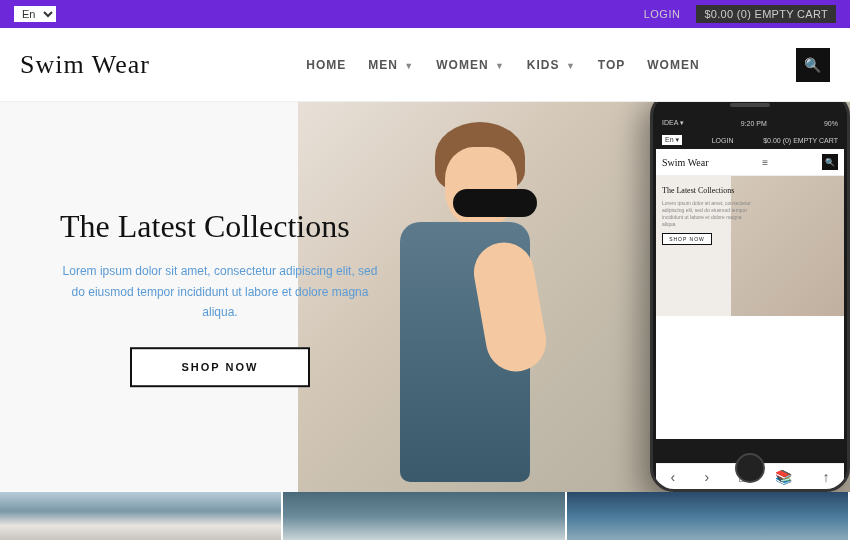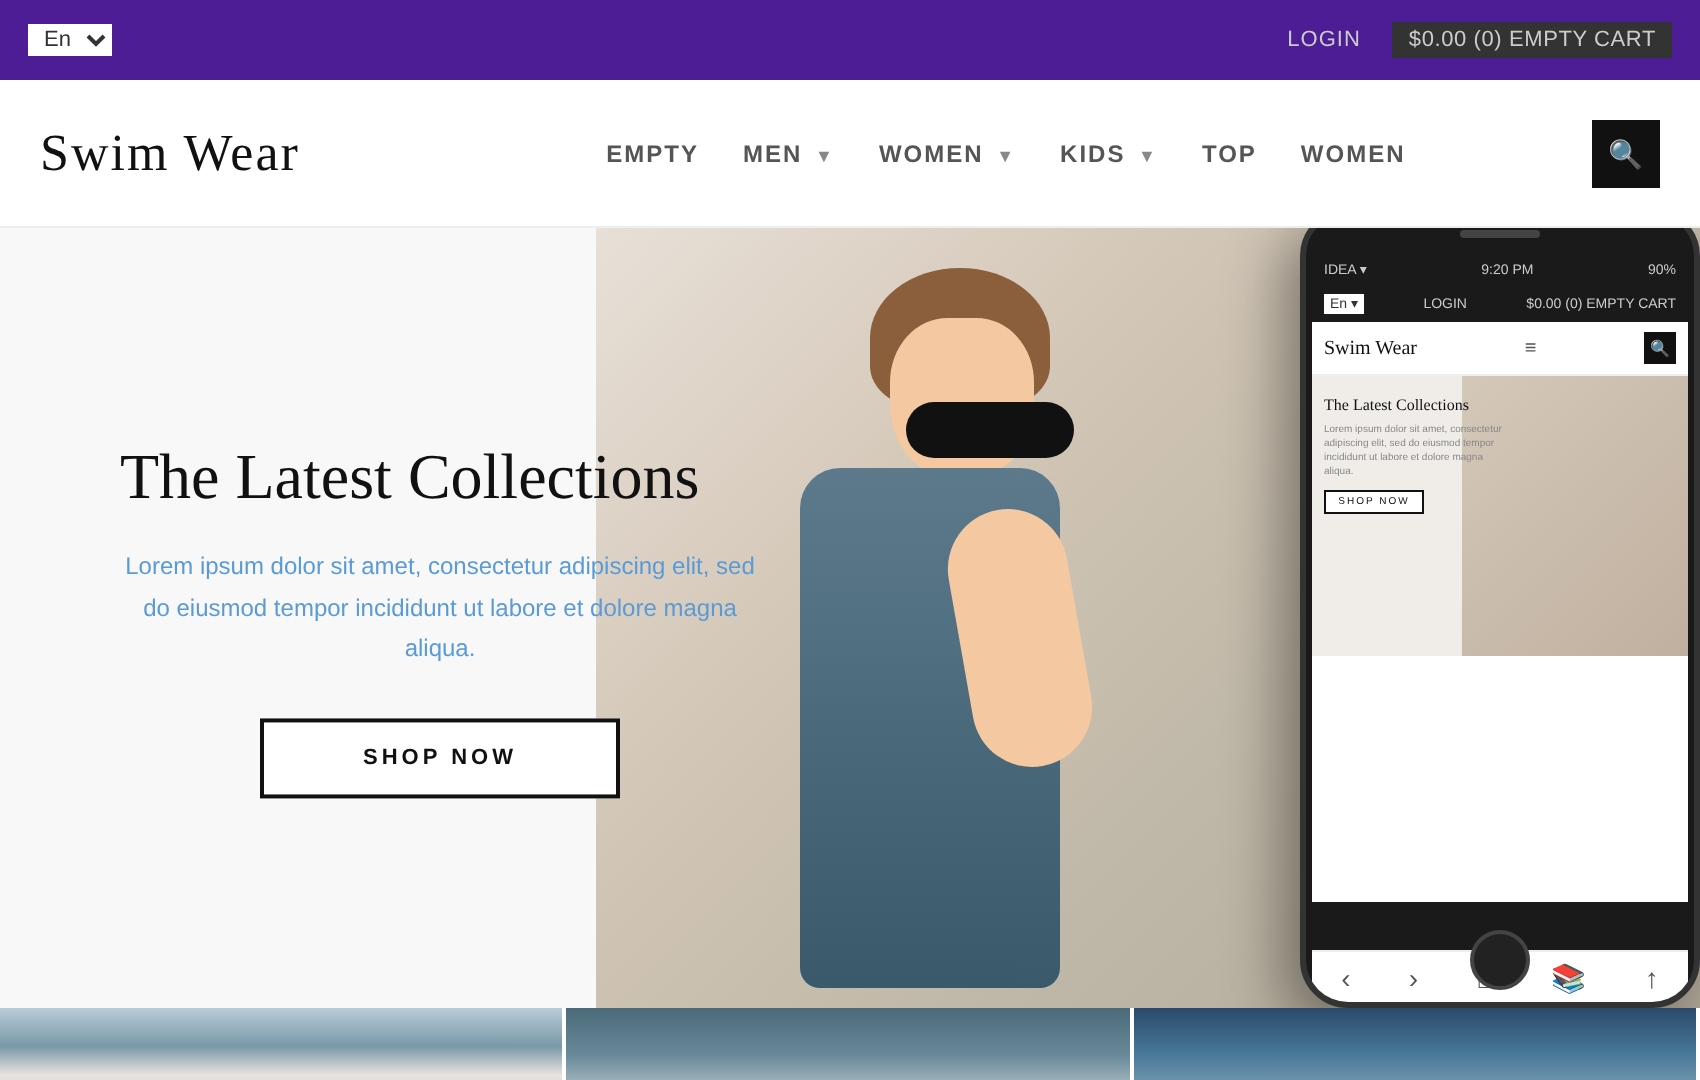--- a/index.html
+++ b/index.html
@@ -1,21 +1,21 @@
 <!DOCTYPE html>
 <html><head>
   <meta charset="utf-8">
   <style>
     * { margin: 0; padding: 0; box-sizing: border-box; }
     body { font-family: Arial, sans-serif; width: 850px; height: 540px; overflow: hidden; background: #fff; }
 
     
     .top-bar {
-      background: #4c1d95;
-      height: 40px;
+      background: #6d28d9;
+      height: 28px;
       display: flex;
       align-items: center;
       justify-content: space-between;
       padding: 0 14px;
     }
     .top-bar-left { display: flex; align-items: center; gap: 4px; }
     .lang-select {
       background: #fff;
       border: none;
       font-size: 11px;
@@ -424,21 +424,21 @@
   </div>
   <div class="top-bar-right">
     <a href="#">LOGIN</a>
     <button class="cart-btn">$0.00 (0) EMPTY CART</button>
   </div>
 </div>
 
 <div class="header">
   <div class="logo">Swim Wear</div>
   <nav class="main-nav">
-    <a href="#">EMPTY</a>
+    <a href="#">HOME</a>
     <a href="#">MEN <span class="nav-arrow">▼</span></a>
     <a href="#">WOMEN <span class="nav-arrow">▼</span></a>
     <a href="#">KIDS <span class="nav-arrow">▼</span></a>
     <a href="#">TOP</a>
     <a href="#">WOMEN</a>
   </nav>
   <button class="search-btn">
     <span>🔍</span>
   </button>
 </div>

